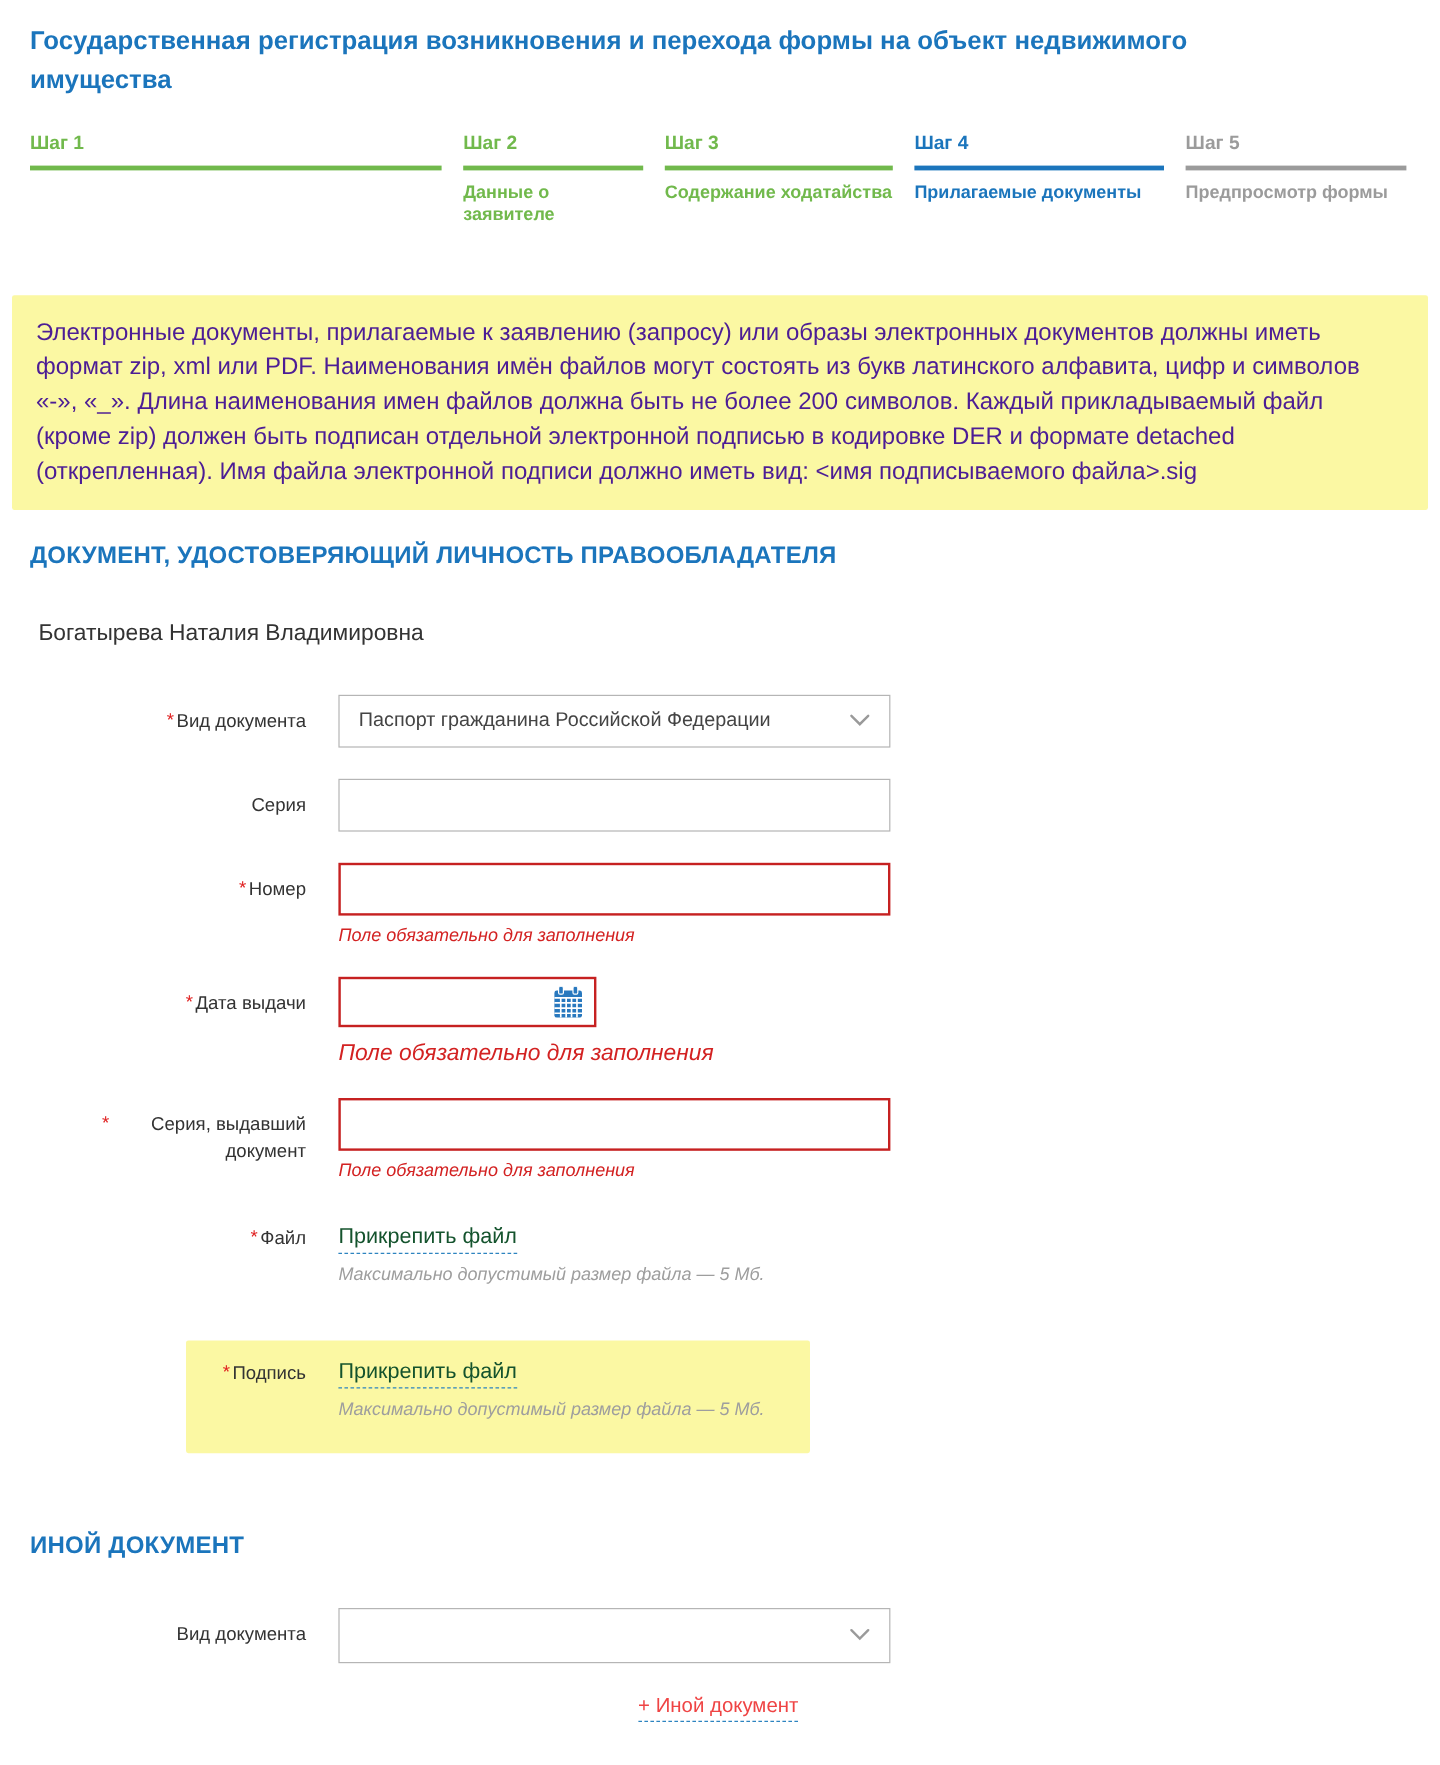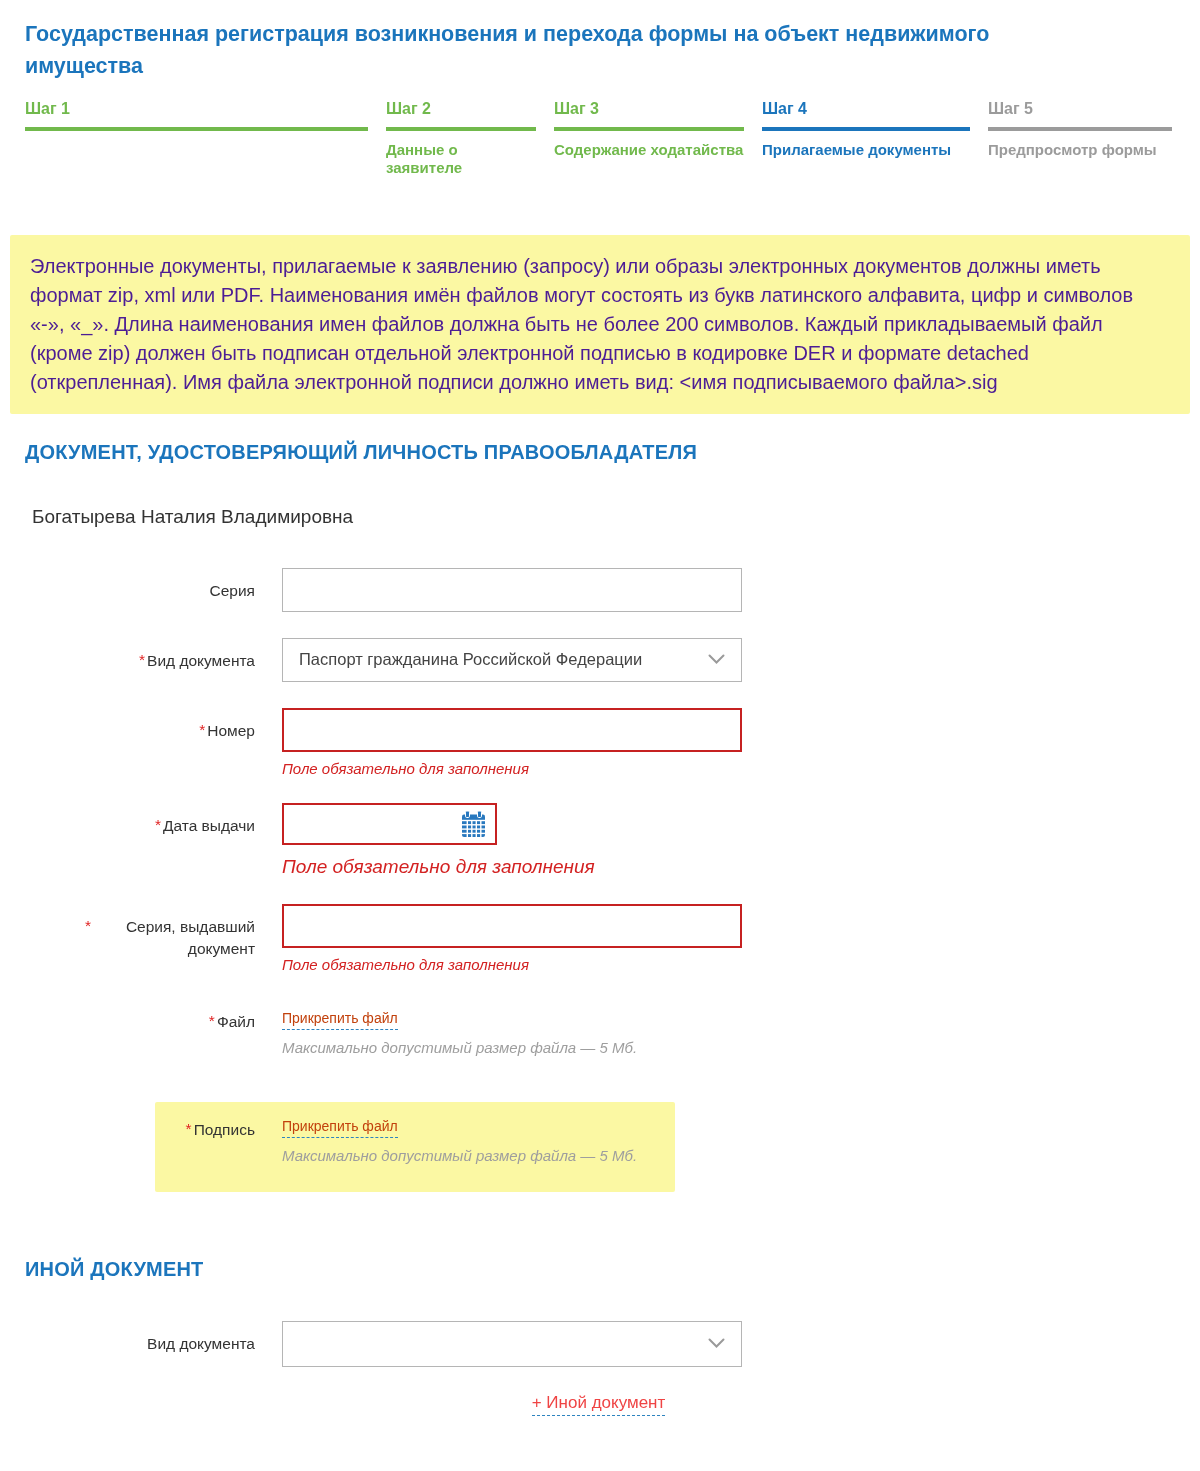--- a/index.html
+++ b/index.html
@@ -16,21 +16,21 @@
   
   .page-title {
     color: #1b75bc;
     font-size: 21.5px;
     font-weight: bold;
     line-height: 1.5;
     max-width: 1080px;
   }
 
   
-  .steps { display: flex; justify-content: space-between; margin-top: 17px; width: 1147px; }
+  .steps { display: flex; justify-content: space-between; margin-top: 28px; width: 1147px; }
   .step { cursor: pointer; }
   .step-num { font-size: 16px; font-weight: 600; }
   .step-bar { height: 4px; margin: 9px 0 10px 0; }
   .step-label { font-size: 15px; font-weight: 600; line-height: 1.2; }
   .step.done .step-num, .step.done .step-label { color: #71b94c; }
   .step.done .step-bar { background: #71b94c; }
   .step.active .step-num, .step.active .step-label { color: #1b75bc; }
   .step.active .step-bar { background: #1b75bc; }
   .step.pending .step-num, .step.pending .step-label { color: #9b9b9b; }
   .step.pending .step-bar { background: #9b9b9b; }
@@ -96,22 +96,22 @@
   .txt-input.err { border: 2px solid #c62121; }
 
   .date-wrap { position: relative; width: 215px; }
   .date-input { width: 215px; height: 42px; border: 2px solid #c62121; padding: 0 44px 0 12px; font-size: 16.5px; outline: none; }
   .cal-btn { position: absolute; right: 11px; top: 8px; cursor: pointer; background: none; border: none; padding: 0; line-height: 0; }
 
   .error-msg { color: #d32222; font-style: italic; font-size: 15px; margin-top: 8px; }
   .error-msg.big { font-size: 19px; margin-top: 11px; }
 
   .attach-link {
-    color: #c2410c;
-    font-size: 14px;
+    color: #14532d;
+    font-size: 18px;
     text-decoration: none;
     border-bottom: 1px dashed #2d84c0;
     padding-bottom: 3px;
     display: inline-block;
     cursor: pointer;
   }
   .hint { color: #9e9e9e; font-style: italic; font-size: 15px; margin-top: 9px; }
   .link-row .lbl { padding-top: 2px; }
 
   .sign-block {
@@ -173,35 +173,35 @@
 
   <div class="notice">Электронные документы, прилагаемые к заявлению (запросу) или образы электронных документов должны иметь формат zip, xml или PDF. Наименования имён файлов могут состоять из букв латинского алфавита, цифр и символов «-», «_». Длина наименования имен файлов должна быть не более 200 символов. Каждый прикладываемый файл (кроме zip) должен быть подписан отдельной электронной подписью в кодировке DER и формате detached (открепленная). Имя файла электронной подписи должно иметь вид: &lt;имя подписываемого файла&gt;.sig</div>
 
   <h2 class="section-heading">ДОКУМЕНТ, УДОСТОВЕРЯЮЩИЙ ЛИЧНОСТЬ ПРАВООБЛАДАТЕЛЯ</h2>
 
   <div class="person-name">Богатырева Наталия Владимировна</div>
 
   <div class="form">
 
     <div class="row">
-      <div class="lbl"><span class="lbl-text">Серия</span></div>
-      <div class="ctl">
-        <input class="txt-input" type="text" value="" style="">
-      </div>
-    </div>
-
-    <div class="row">
       <div class="lbl"><span class="req">*</span><span class="lbl-text">Вид документа</span></div>
       <div class="ctl">
         <div class="select-box">
           <span class="select-value">Паспорт гражданина Российской Федерации</span>
           <svg class="chev" width="17" height="11" viewBox="0 0 17 11">
               <path d="M1.5 1.5 L8.5 8.5 L15.5 1.5" stroke="#9a9a9a" stroke-width="2" fill="none" stroke-linecap="round"></path>
             </svg>
         </div>
+      </div>
+    </div>
+
+    <div class="row">
+      <div class="lbl"><span class="lbl-text">Серия</span></div>
+      <div class="ctl">
+        <input class="txt-input" type="text" value="" style="">
       </div>
     </div>
 
     <div class="row">
       <div class="lbl"><span class="req">*</span><span class="lbl-text">Номер</span></div>
       <div class="ctl">
         <input class="txt-input err" type="text" value="" style="">
         <div class="error-msg">Поле обязательно для заполнения</div>
       </div>
     </div>

